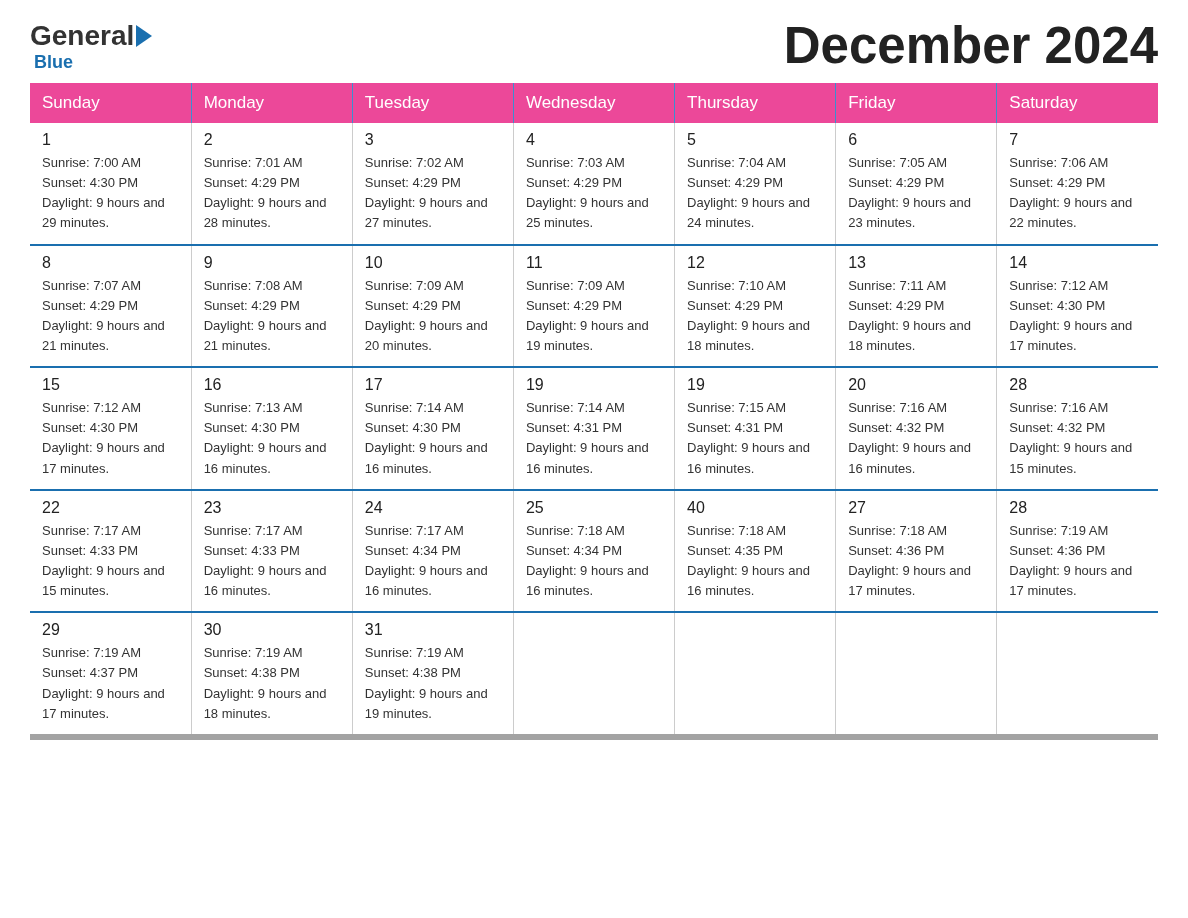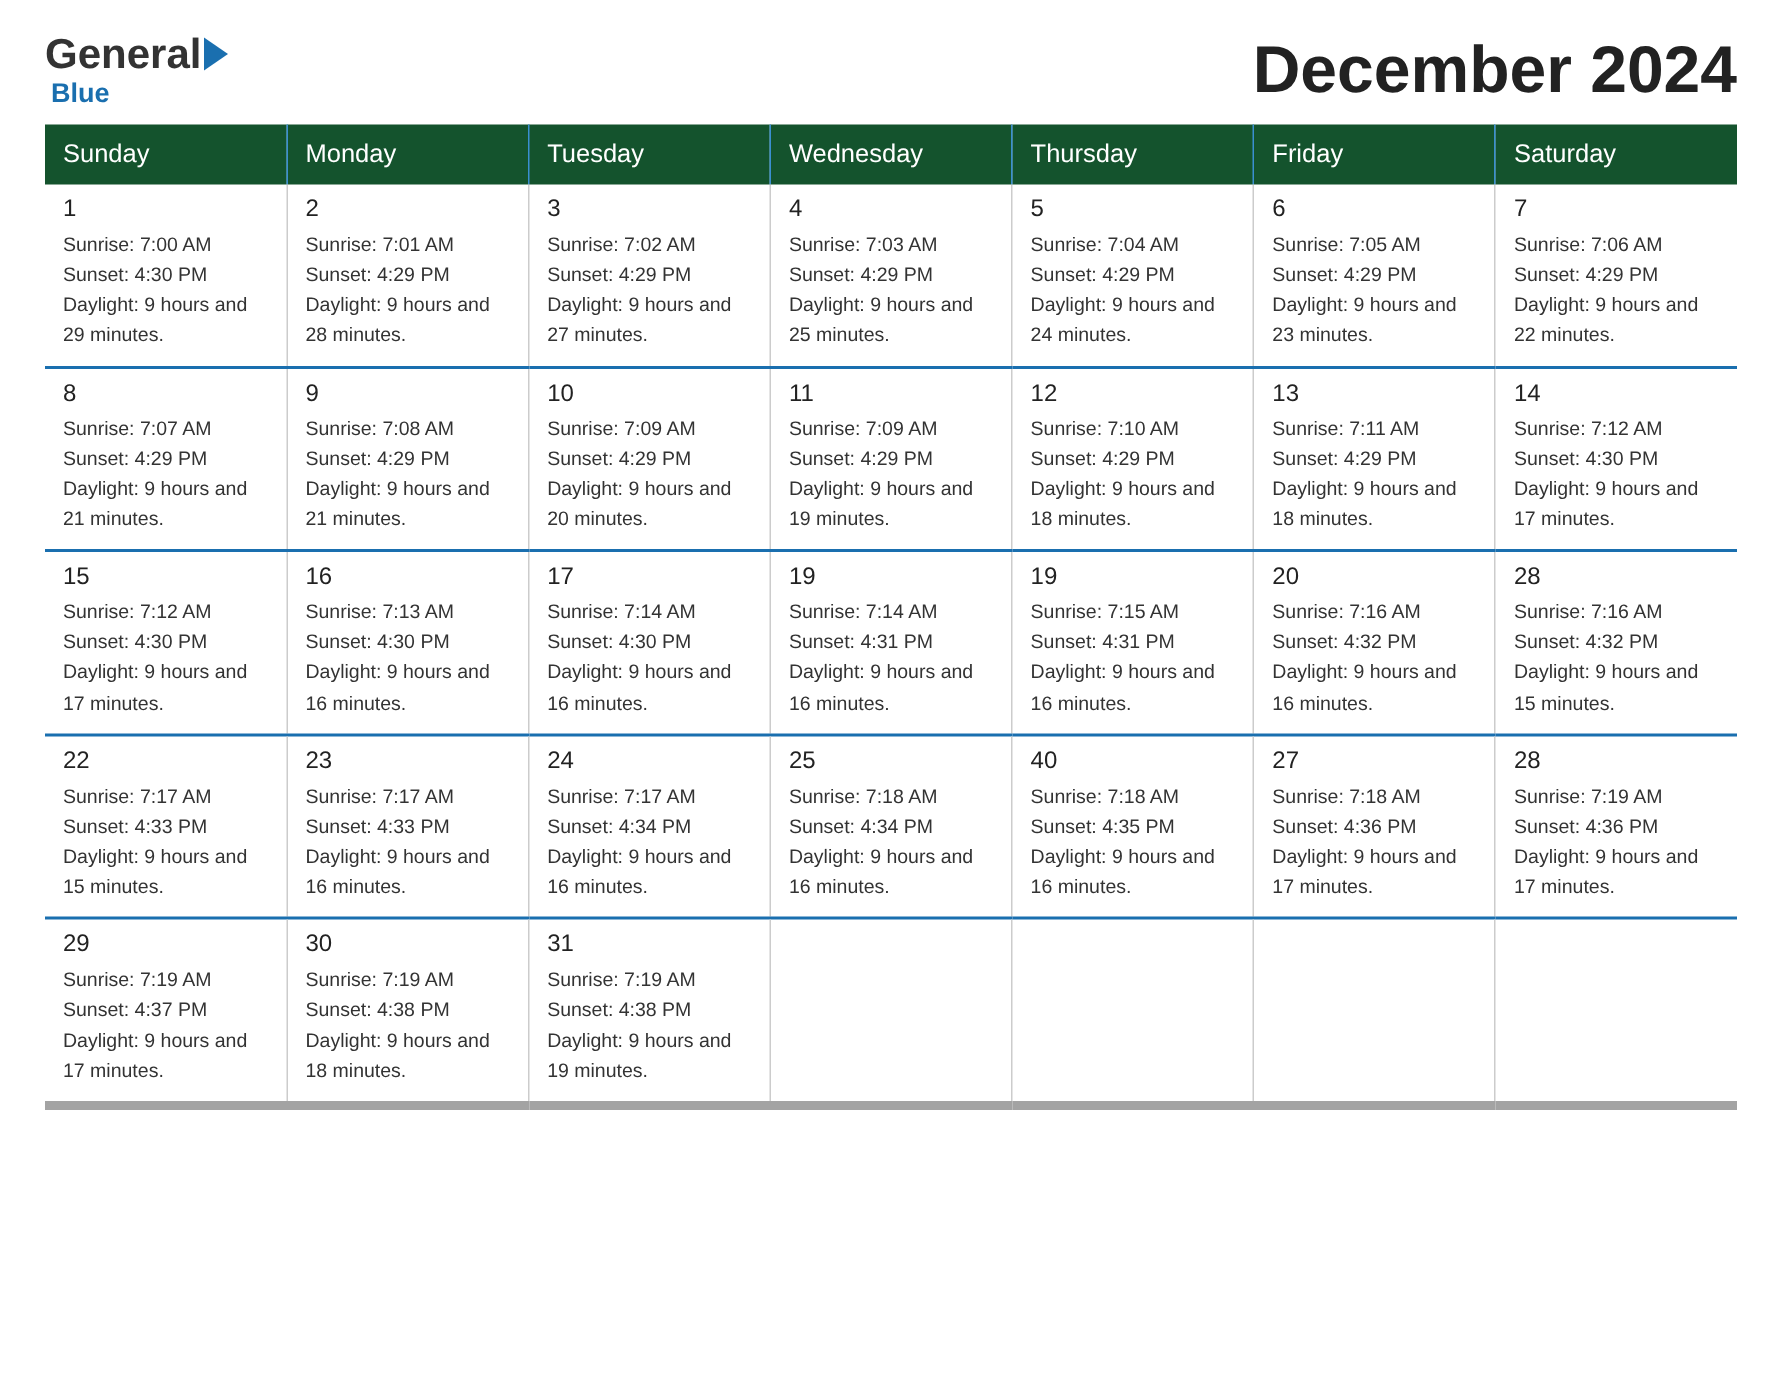--- a/index.html
+++ b/index.html
@@ -6,21 +6,21 @@
     body {
       font-family: Arial, sans-serif;
       background: #fff;
       padding: 20px 30px;
       width: 1188px;
       min-height: 918px;
     }
     .header {
       display: flex;
       justify-content: space-between;
-      align-items: center;
+      align-items: flex-start;
       margin-bottom: 10px;
     }
     .logo {
       display: flex;
       flex-direction: column;
       align-items: flex-start;
     }
     .logo-text {
       display: flex;
       align-items: center;
@@ -34,37 +34,37 @@
     .logo-blue {
       color: #1a6faf;
       font-size: 18px;
       font-weight: bold;
       margin-left: 4px;
     }
     .title-block {
       text-align: right;
     }
     .month-title {
-      font-size: 44px;
+      font-size: 51px;
       font-weight: bold;
       color: #222;
       line-height: 1;
     }
     .location {
       font-size: 22px;
       color: #555;
       margin-top: 6px;
     }
     .calendar {
       width: 100%;
       border-collapse: collapse;
       margin-top: 10px;
     }
     .calendar thead th {
-      background-color: #14532d;
+      background-color: #ec4899;
       color: #fff;
       padding: 10px 12px;
       text-align: left;
       font-size: 17px;
       font-weight: normal;
       border-right: 1px solid #3a8fd0;
     }
     .calendar thead th:last-child {
       border-right: none;
     }

